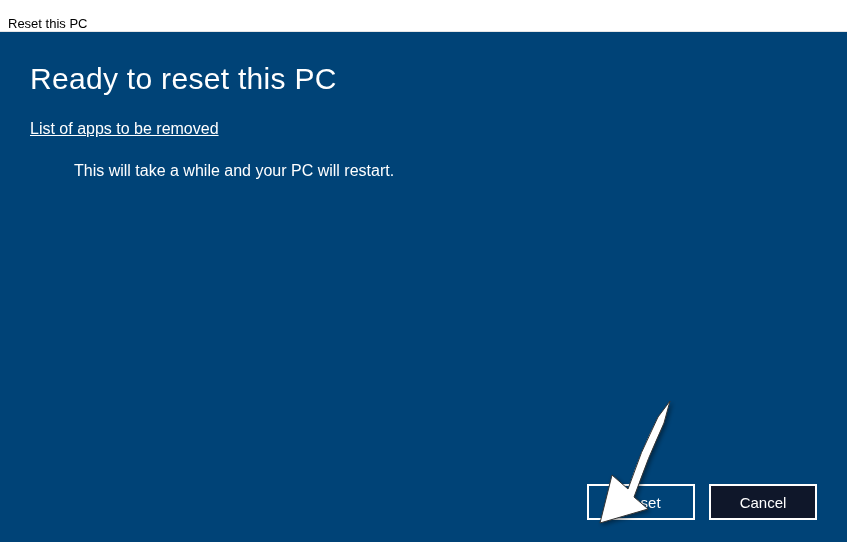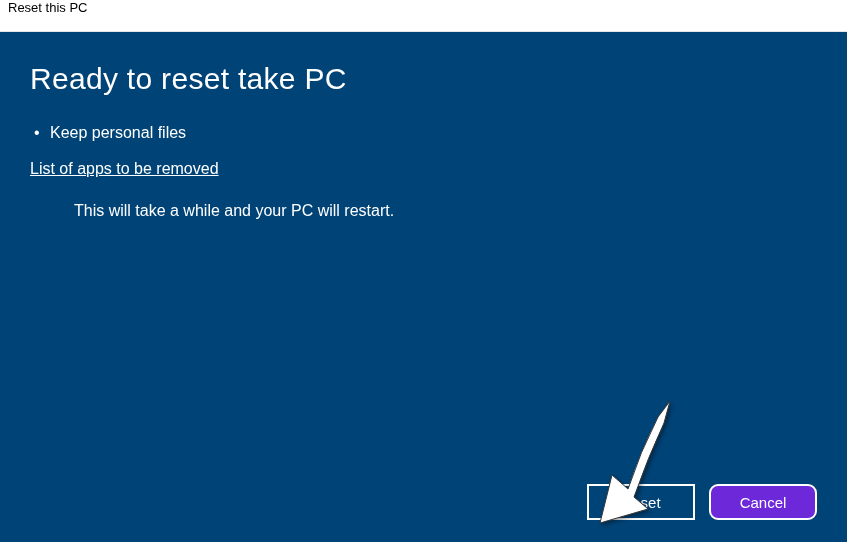--- a/index.html
+++ b/index.html
@@ -12,21 +12,21 @@
       width: 847px;
       height: 542px;
       background: #fff;
       overflow: hidden;
       position: relative;
     }
     .titlebar {
       height: 32px;
       background: #ffffff;
       display: flex;
-      align-items: flex-start;
+      align-items: flex-end;
       padding-left: 8px;
       border-bottom: 1px solid #e5e5e5;
     }
     .titlebar-text {
       font-size: 13px;
       color: #000;
       font-weight: 400;
     }
     .dialog-body {
       background: #004377;
@@ -89,43 +89,41 @@
       background: transparent;
       color: #ffffff;
       font-size: 15px;
       font-family: inherit;
       cursor: pointer;
       display: flex;
       align-items: center;
       justify-content: center;
     }
     .btn-primary {
-      background: #6d28d9;
-      border-radius: 9px;
+      background: #0f172a;
     }
     .arrow-overlay {
       position: absolute;
       left: 530px;
       top: 365px;
       pointer-events: none;
     }
   </style>
 </head>
 <body>
 
 <div class="titlebar">
   <span class="titlebar-text">Reset this PC</span>
 </div>
 
 <div class="dialog-body">
-  <h1 class="dialog-heading">Ready to reset take PC</h1>
+  <h1 class="dialog-heading">Ready to reset this PC</h1>
 
 
   <ul class="bullet-list">
-    <li>Keep personal files</li>
   </ul>
 
   <a class="link">List of apps to be removed</a>
 
   <div class="note">This will take a while and your PC will restart.</div>
 
   <div class="button-row">
     <button class="btn">Reset</button>
     <button class="btn btn-primary">Cancel</button>
   </div>

